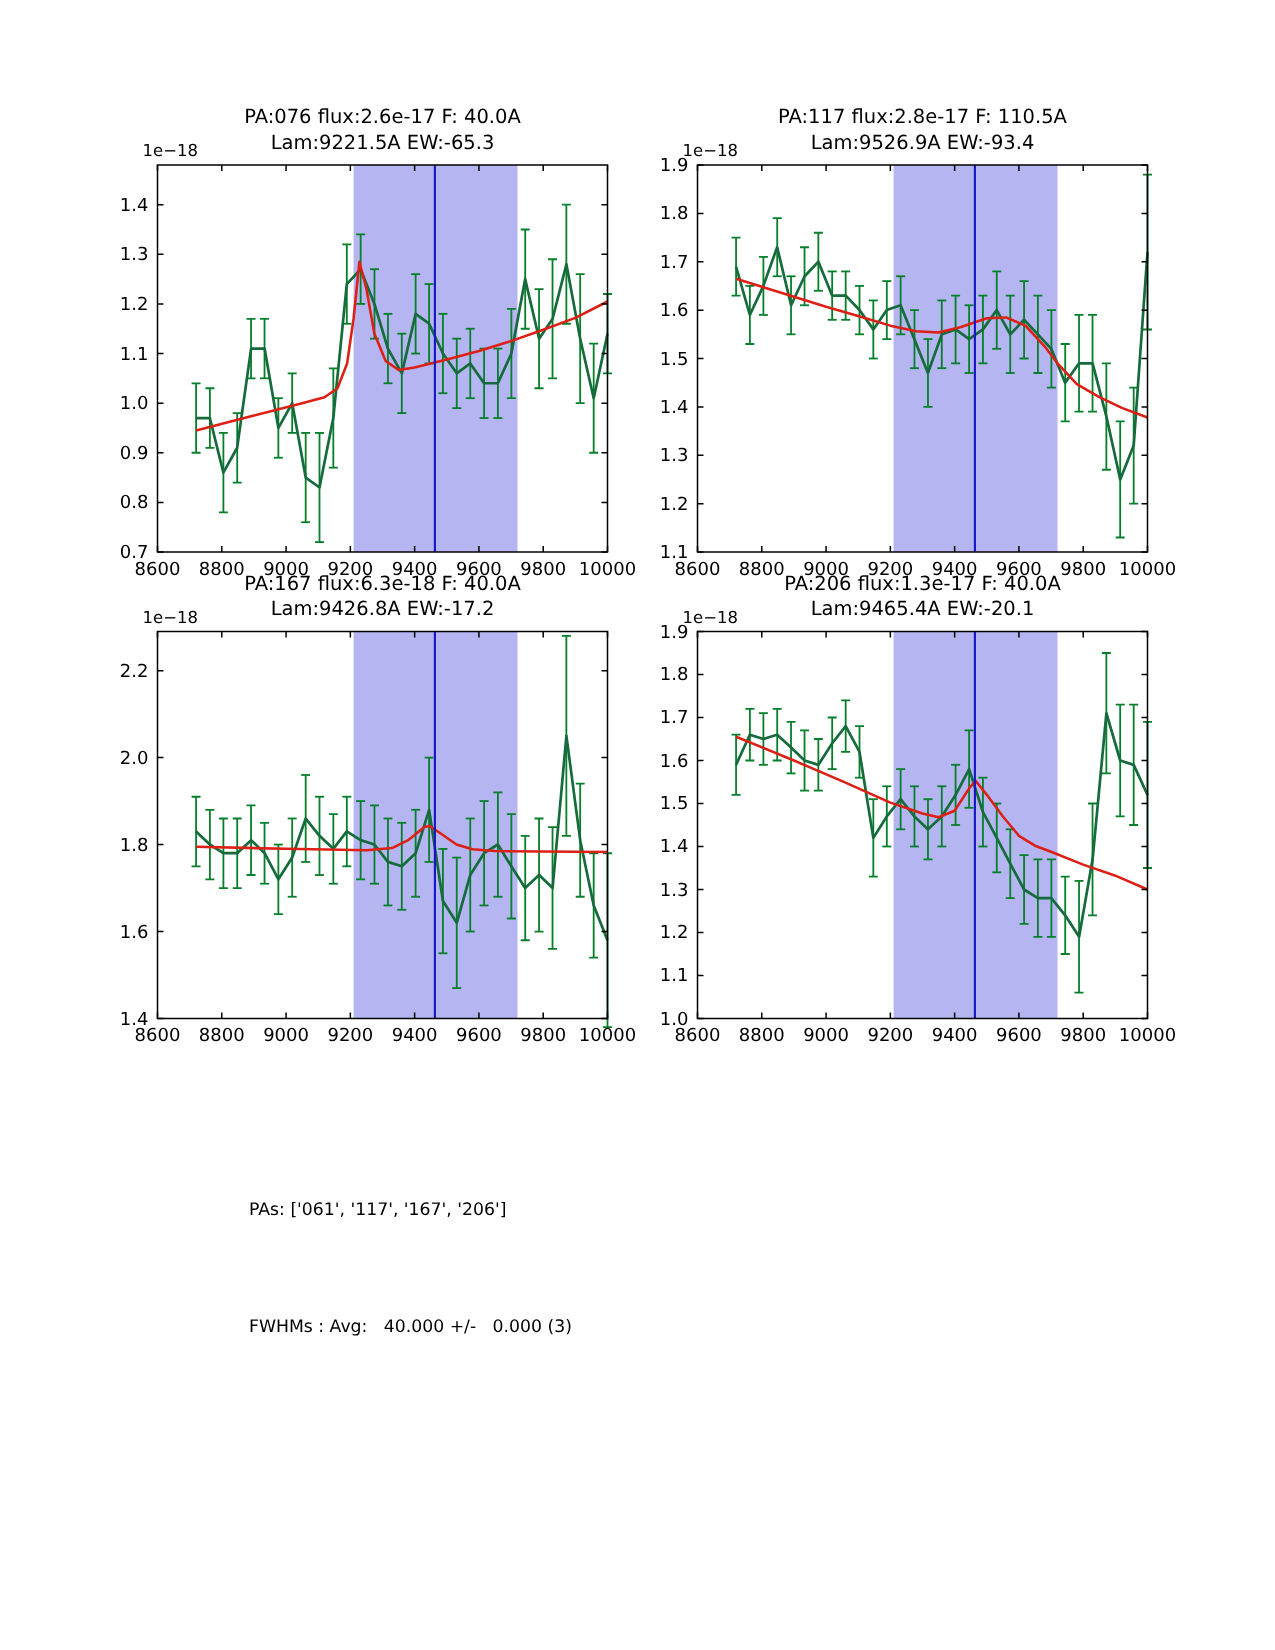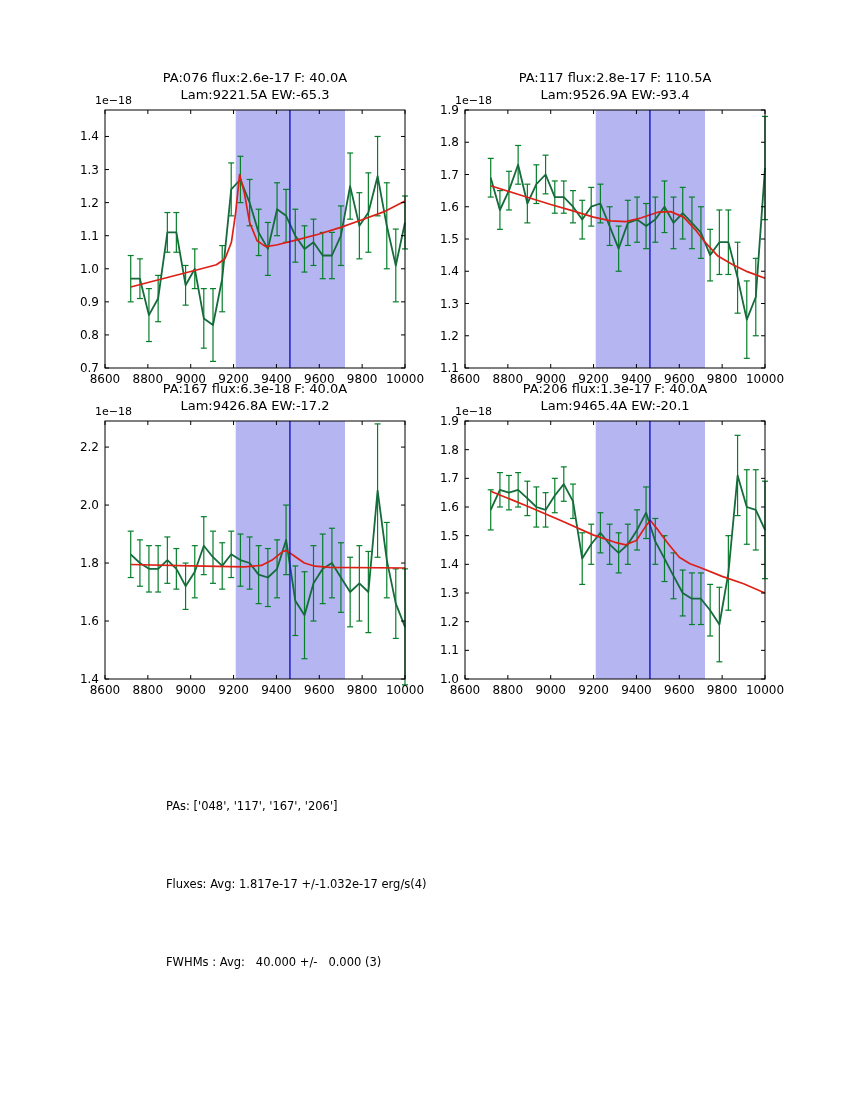--- a/index.html
+++ b/index.html
@@ -625,19 +625,18 @@
       <text x="54" y="82.66666666666663" text-anchor="end" font-size="12">1.8</text>
       <line x1="60" y1="50" x2="64" y2="50" stroke="#000000"></line>
       <line x1="360" y1="50" x2="356" y2="50" stroke="#000000"></line>
       <text x="54" y="54" text-anchor="end" font-size="12">1.9</text>
       <text x="50" y="44" font-size="11">1e−18</text>
       <text x="210" y="22" text-anchor="middle" font-size="13">PA:206 flux:1.3e-17 F: 40.0A</text>
       <text x="210" y="39" text-anchor="middle" font-size="13">Lam:9465.4A EW:-20.1</text>
     </svg>
 
   <div id="summary">
-    <div>PAs: ['048', '117', '167', '206']</div>
-    <div>Fluxes: Avg: 1.817e-17 +/-1.032e-17 erg/s(4)</div>
+    <div>PAs: ['061', '117', '167', '206']</div>
     <div>FWHMs : Avg:   40.000 +/-   0.000 (3)</div>
     
     
   </div>
 </div>
 
 </body></html>

